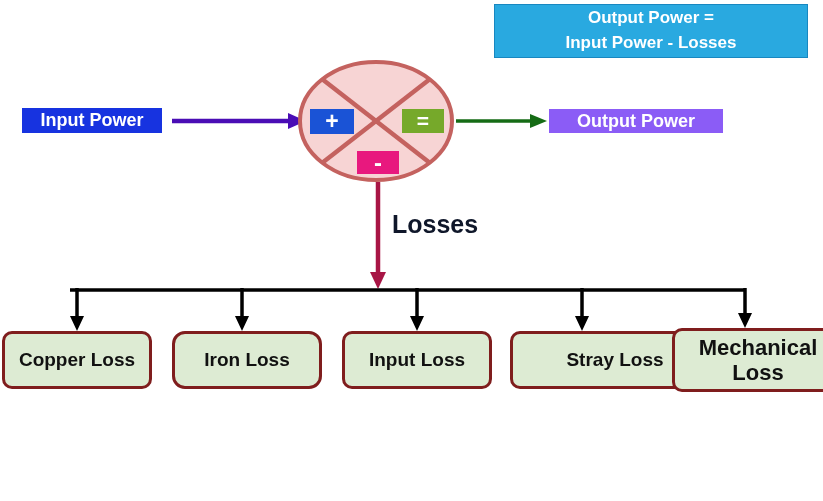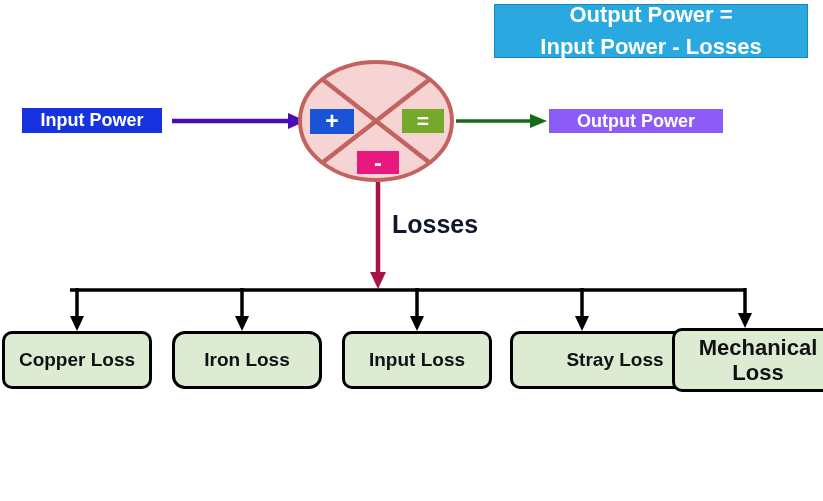--- a/index.html
+++ b/index.html
@@ -11,21 +11,21 @@
     font-family: "Liberation Sans", "DejaVu Sans", sans-serif;
     overflow: hidden;
   }
   #wires { position: absolute; left: 0; top: 0; width: 823px; height: 501px; }
 
   .abs { position: absolute; box-sizing: border-box; }
 
   .info-box {
     left: 494px; top: 4px; width: 314px; height: 54px;
     background: #29A9E0; border: 1px solid #1887C0;
-    color: #ffffff; font-weight: bold; font-size: 22px; line-height: 1.45;
+    color: #ffffff; font-weight: bold; font-size: 17px; line-height: 1.45;
     display: flex; flex-direction: column; align-items: center; justify-content: center;
     text-align: center;
   }
 
   .io-label {
     color: #ffffff; font-weight: bold; font-size: 18px;
     display: flex; align-items: center; justify-content: center;
     white-space: nowrap;
   }
   .input-label  { left: 22px;  top: 108px; width: 140px; height: 25px; background: #1733E0; }
@@ -39,21 +39,21 @@
   .op-equals { left: 402px; top: 109px; width: 42px; height: 24px; background: #76A92A; font-size: 21px; }
   .op-minus  { left: 357px; top: 151px; width: 42px; height: 23px; background: #E8187E; font-size: 24px; }
 
   .losses-label {
     left: 392px; top: 210px; color: #0f172a;
     font-weight: bold; font-size: 25px; white-space: nowrap;
   }
 
   .loss-box {
     top: 331px; height: 58px;
-    background: #DDEBD3; border: 3px solid #000000; border-radius: 10px;
+    background: #DDEBD3; border: 3px solid #7f1d1d; border-radius: 10px;
     color: #111111; font-weight: bold; font-size: 19px;
     display: flex; align-items: center; justify-content: center;
     text-align: center; line-height: 1.15; padding: 0 4px;
   }
   .loss-0 { left: 2px;   width: 150px; }
   .loss-1 { left: 172px; width: 150px; border-radius: 13px; }
   .loss-2 { left: 342px; width: 150px; }
   .loss-3 { left: 510px; width: 182px; padding-left: 32px; }
   .loss-4 { left: 672px; top: 328px; width: 172px; height: 64px; font-size: 22px; }
 

